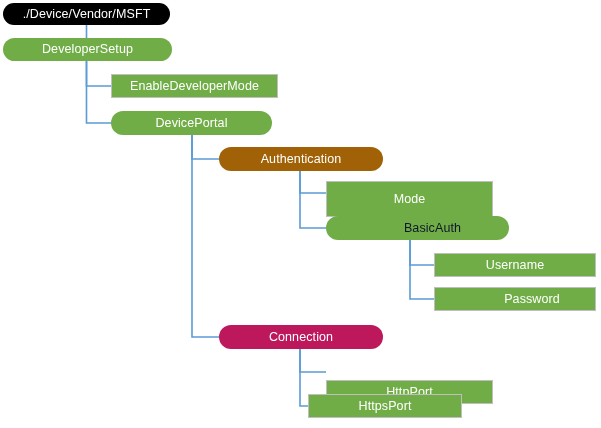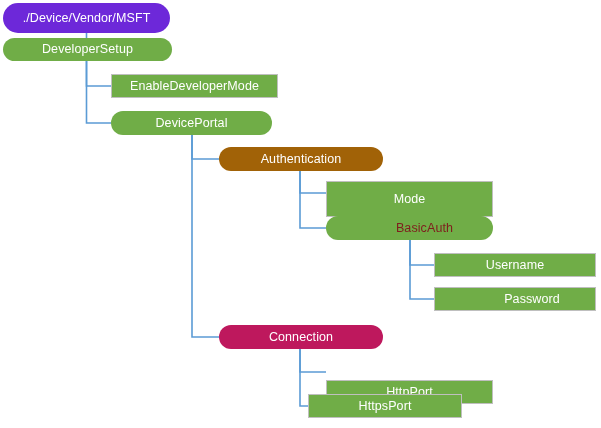--- a/index.html
+++ b/index.html
@@ -70,39 +70,39 @@
         <path d="M 300 171 L 300 193 L 326 193"></path>
         <path d="M 300 171 L 300 228 L 326 228"></path>
         <path d="M 410 240 L 410 265 L 434 265"></path>
         <path d="M 410 240 L 410 299 L 434 299"></path>
         <path d="M 300 349 L 300 372 L 326 372"></path>
         <path d="M 300 349 L 300 406 L 326 406"></path>
       </g>
   </svg>
 
   <div id="node-layer">
-      <div class="node rounded" style="left: 3px; top: 3px; width: 167px; height: 30px; background: #6d28d9; color: rgb(255, 255, 255);">
+      <div class="node rounded" style="left: 3px; top: 3px; width: 167px; height: 22px; background: #000000; color: rgb(255, 255, 255);">
         <span class="node-label">./Device/Vendor/MSFT</span>
       </div>
       <div class="node rounded" style="left: 3px; top: 38px; width: 169px; height: 23px; background: rgb(112, 173, 71); color: rgb(255, 255, 255); text-align: right;">
         <span class="node-label">DeveloperSetup</span>
       </div>
       <div class="node square" style="left: 111px; top: 74px; width: 167px; height: 24px; background: rgb(112, 173, 71); color: rgb(255, 255, 255); border-color: rgb(191, 191, 191);">
         <span class="node-label">EnableDeveloperMode</span>
       </div>
       <div class="node rounded" style="left: 111px; top: 111px; width: 161px; height: 24px; background: rgb(112, 173, 71); color: rgb(255, 255, 255);">
         <span class="node-label">DevicePortal</span>
       </div>
       <div class="node rounded" style="left: 219px; top: 147px; width: 164px; height: 24px; background: #a16207; color: rgb(255, 255, 255);">
         <span class="node-label">Authentication</span>
       </div>
       <div class="node square" style="left: 326px; top: 181px; width: 167px; height: 36px; background: rgb(112, 173, 71); color: rgb(255, 255, 255); border-color: rgb(191, 191, 191);">
         <span class="node-label">Mode</span>
       </div>
-      <div class="node rounded" style="left: 326px; top: 216px; width: 167px; height: 24px; background: rgb(112, 173, 71); color: #7f1d1d; padding-left: 30px;">
+      <div class="node rounded" style="left: 326px; top: 216px; width: 183px; height: 24px; background: rgb(112, 173, 71); color: #0f172a; padding-left: 30px;">
         <span class="node-label">BasicAuth</span>
       </div>
       <div class="node square" style="left: 434px; top: 253px; width: 162px; height: 24px; background: rgb(112, 173, 71); color: rgb(255, 255, 255); border-color: rgb(191, 191, 191); text-align: center;">
         <span class="node-label">Username</span>
       </div>
       <div class="node square" style="left: 434px; top: 287px; width: 162px; height: 24px; background: rgb(112, 173, 71); color: rgb(255, 255, 255); border-color: rgb(191, 191, 191); padding-left: 34px;">
         <span class="node-label">Password</span>
       </div>
       <div class="node rounded" style="left: 219px; top: 325px; width: 164px; height: 24px; background: #be185d; color: rgb(255, 255, 255);">
         <span class="node-label">Connection</span>

